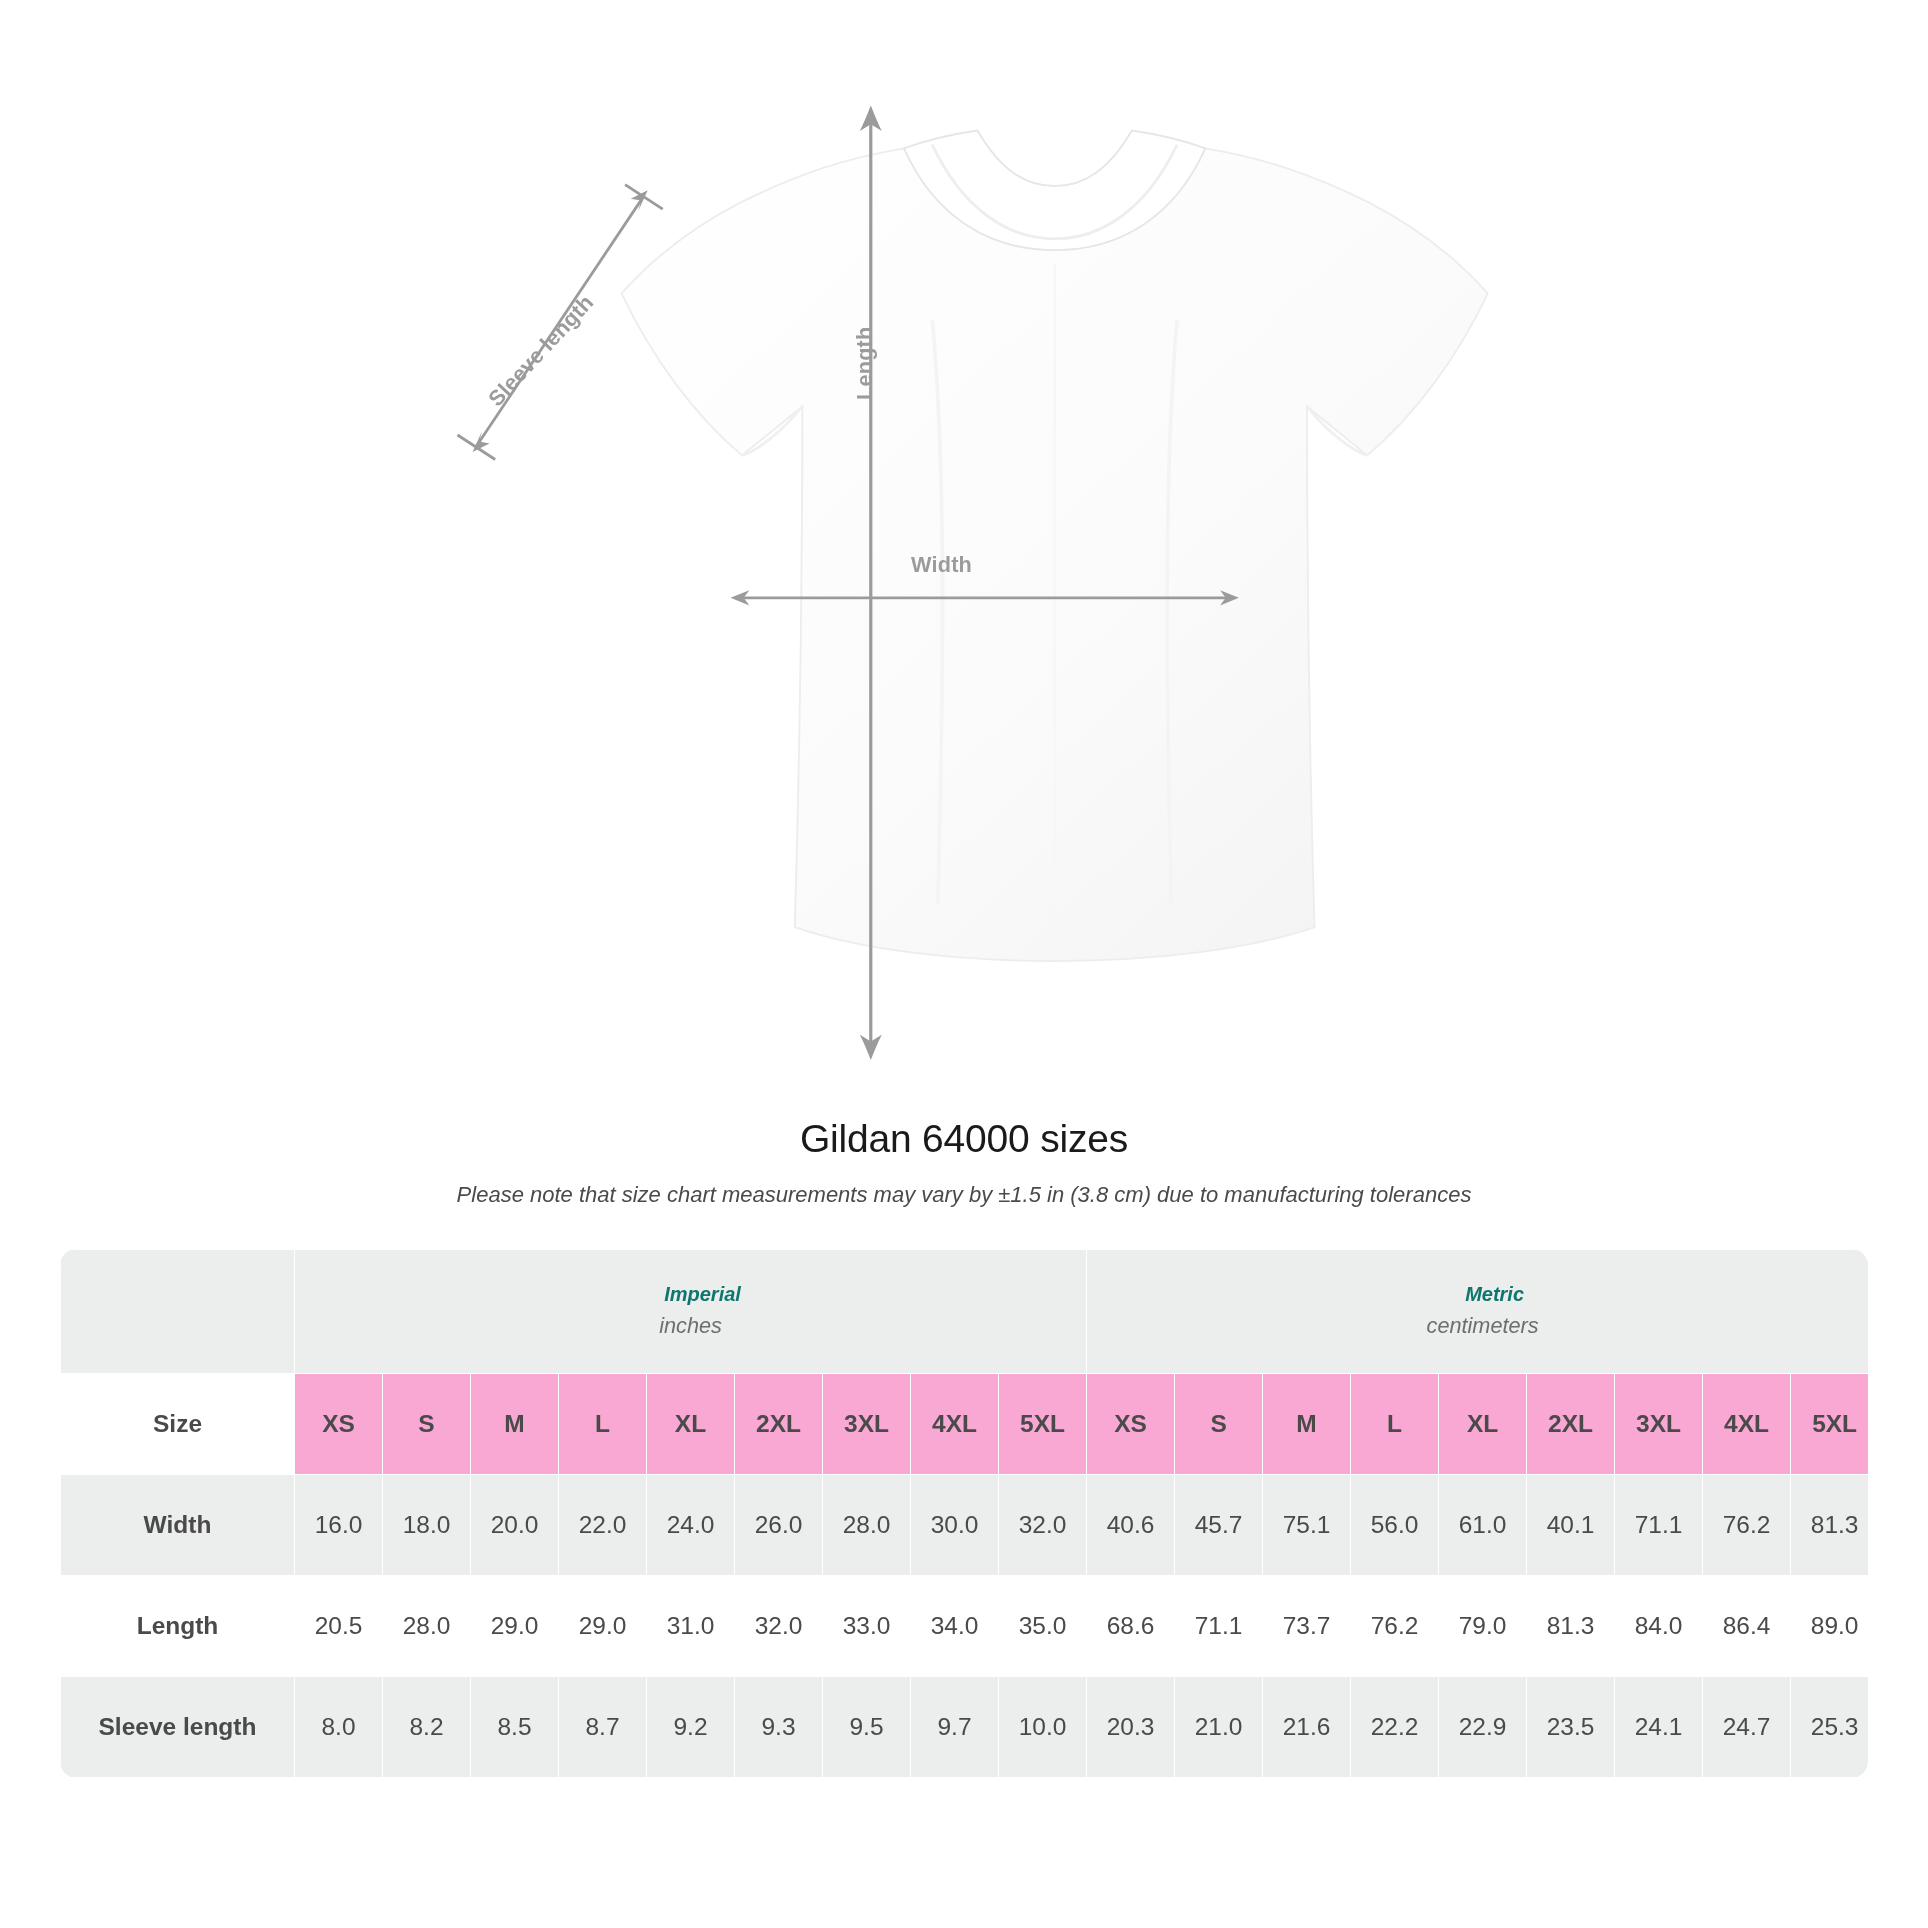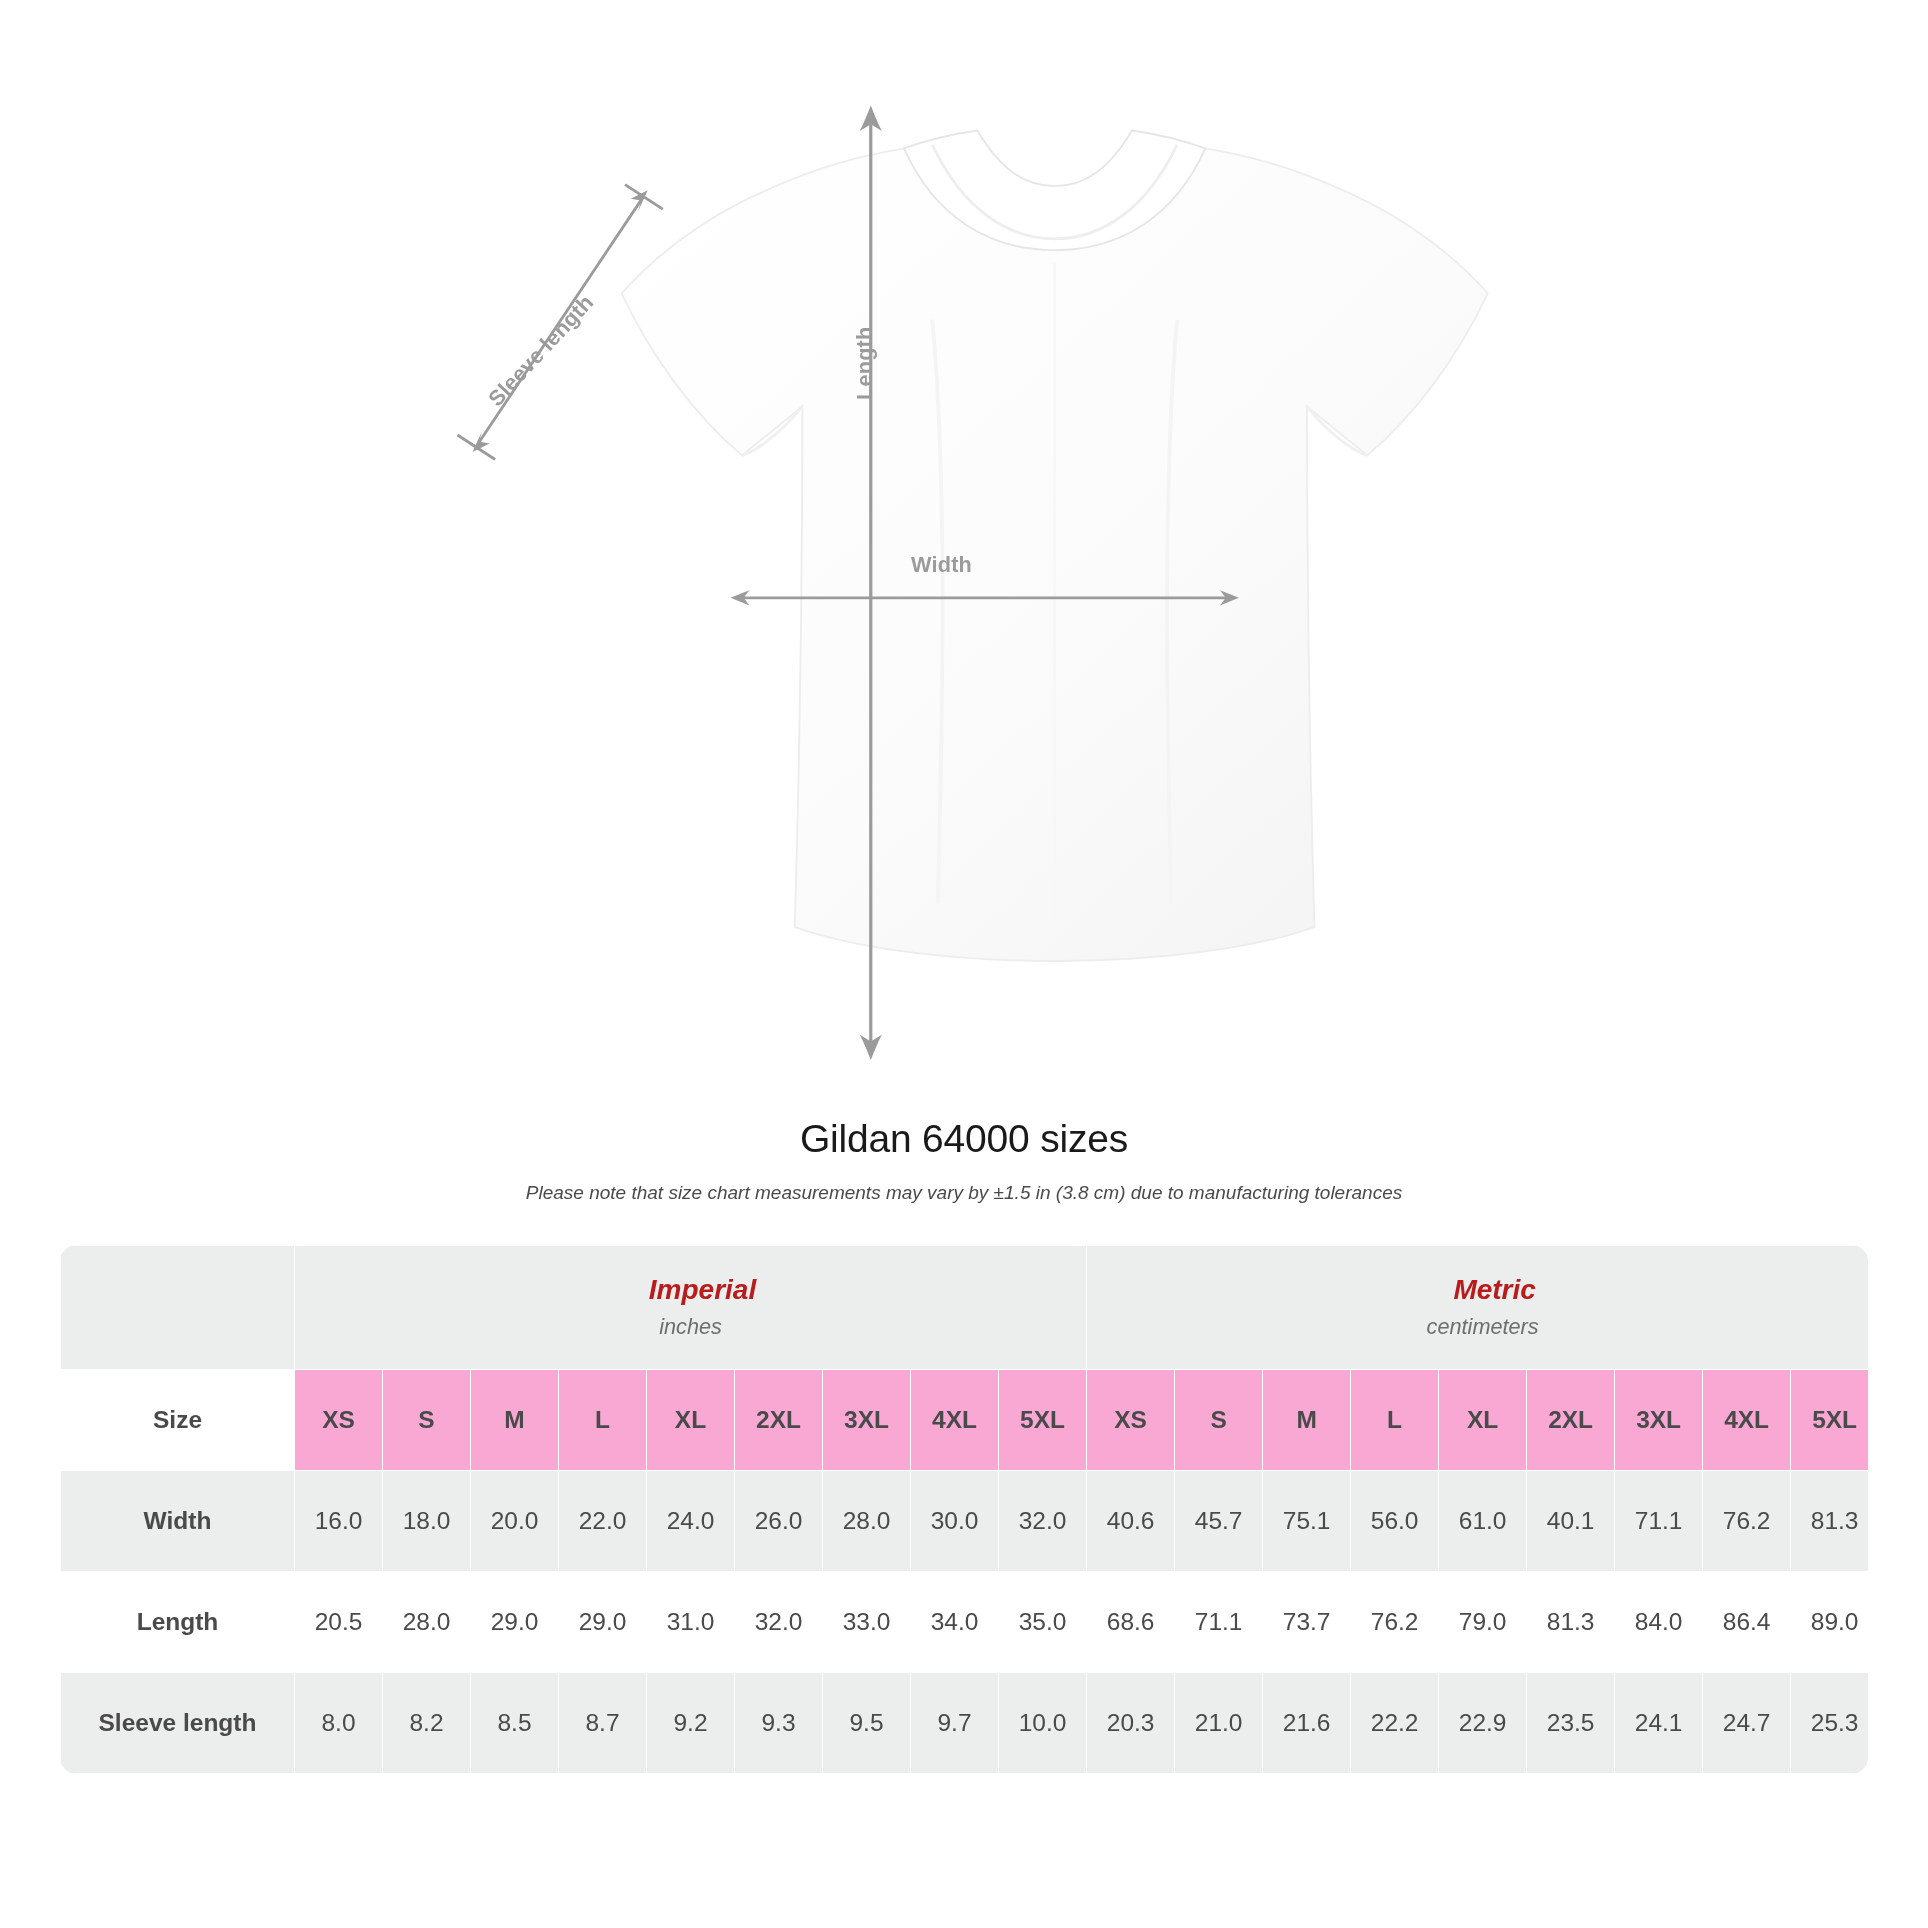--- a/index.html
+++ b/index.html
@@ -68,21 +68,21 @@
     text-align: center;
     margin-top: 5.6px;
   }
   .chart-title {
     font-size: 39px;
     font-weight: normal;
     color: #1a1a1a;
     letter-spacing: -0.2px;
   }
   .chart-note {
-    font-size: 19px;
+    font-size: 22px;
     font-style: italic;
     color: #4a4a4a;
     margin-top: 21px;
   }
 
   
   .table-wrap {
     margin: 41px 60px 0 60px;
     width: 1808px;
     border-radius: 17px;
@@ -100,24 +100,24 @@
     vertical-align: middle;
     font-size: 24.5px;
     color: #4a4a4a;
   }
   .unit-head td {
     border: none;
     height: 121px;
     background: #eceded;
   }
   .unit-title {
-    font-size: 28px;
+    font-size: 20px;
     font-weight: bold;
     font-style: italic;
-    color: #b91c1c;
+    color: #0f766e;
     line-height: 1.15;
     padding-left: 24px;
   }
   .unit-sub {
     font-size: 21.7px;
     font-style: italic;
     color: #6e6e6e;
     margin-top: 7.5px;
   }
   .hdr-row td {

